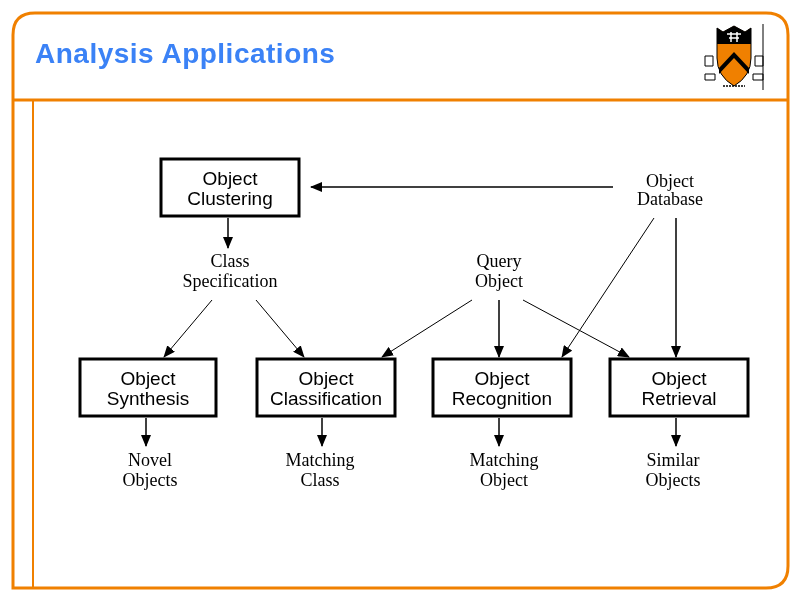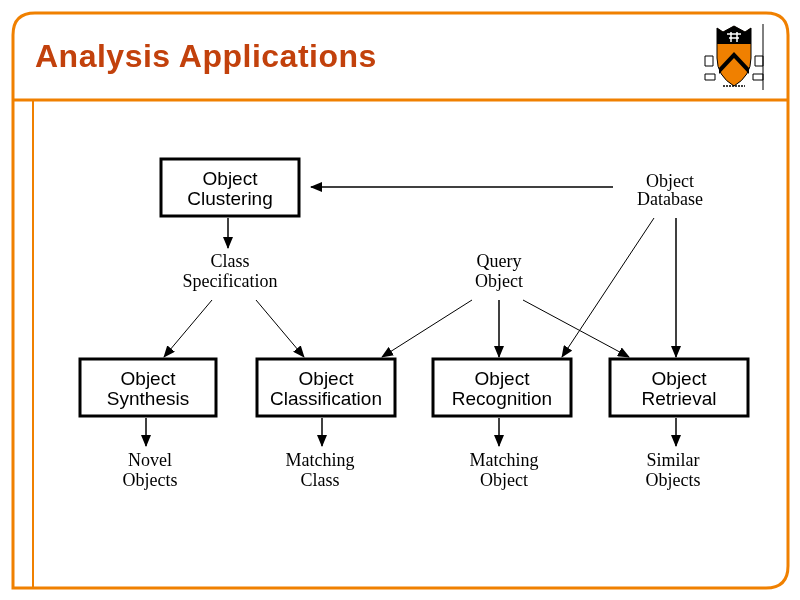--- a/index.html
+++ b/index.html
@@ -1,18 +1,18 @@
 <!DOCTYPE html>
 <html><head>
 <meta charset="utf-8">
 <style>
   html,body{margin:0;padding:0;background:#fff;}
   body{width:800px;height:600px;position:relative;overflow:hidden;}
   #frame{position:absolute;left:0;top:0;}
-  .title{position:absolute;left:35px;top:40px;font-family:"Liberation Sans",sans-serif;font-weight:bold;font-size:32px;color:#c2410c;letter-spacing:0.5px;line-height:1;}
+  .title{position:absolute;left:35px;top:40px;font-family:"Liberation Sans",sans-serif;font-weight:bold;font-size:28px;color:#3b82f6;letter-spacing:0.5px;line-height:1;}
   .logo{position:absolute;left:703px;top:22px;width:62px;height:70px;}
   svg text{font-family:"Liberation Serif",serif;}
   .box-text{font-family:"Liberation Sans",sans-serif;font-size:19px;}
   .lbl-text{font-family:"Liberation Serif",serif;font-size:18px;}
 </style>
 </head>
 <body>
 
 <svg id="frame" width="800" height="600">
   <path d="M13,588 L13,35 Q13,13 35,13 L766,13 Q788,13 788,35 L788,566 Q788,588 766,588 Z" fill="none" stroke="#f08000" stroke-width="3"></path>

